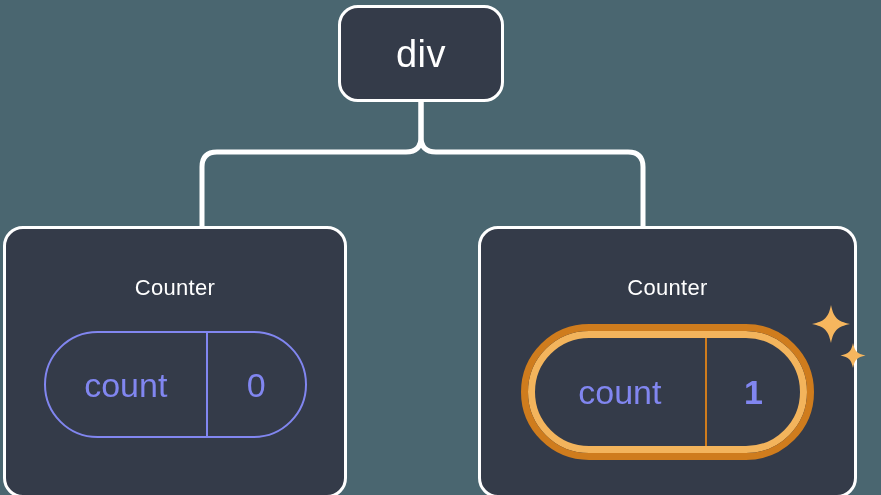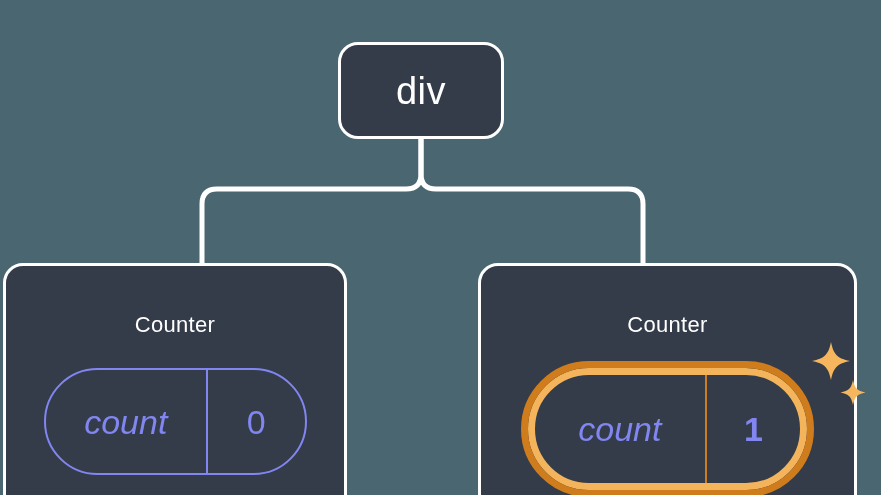--- a/index.html
+++ b/index.html
@@ -12,21 +12,20 @@
     background: #4a6670;
     font-family: "Liberation Sans", sans-serif;
     overflow: hidden;
     position: relative;
   }
   #stage {
     position: absolute;
     inset: 0;
     width: 881px;
     height: 368px;
-    margin-top: 37px;
   }
 
   
   #connectors {
     position: absolute;
     left: 0;
     top: 0;
     width: 881px;
     height: 495px;
     pointer-events: none;
@@ -97,21 +96,21 @@
   .pill .pill-key,
   .pill .pill-val {
     display: flex;
     align-items: center;
     justify-content: center;
     color: #8186f0;
     font-size: 34px;
     font-weight: 400;
     line-height: 1;
   }
-  .pill .pill-key { width: 163px; font-style: italic; }
+  .pill .pill-key { width: 163px; }
   .pill .pill-val {
     width: 98px;
     border-left: 2px solid #8186f0;
   }
 
   
   #pill-left { width: 263px; }
 
   
   #pill-right {

